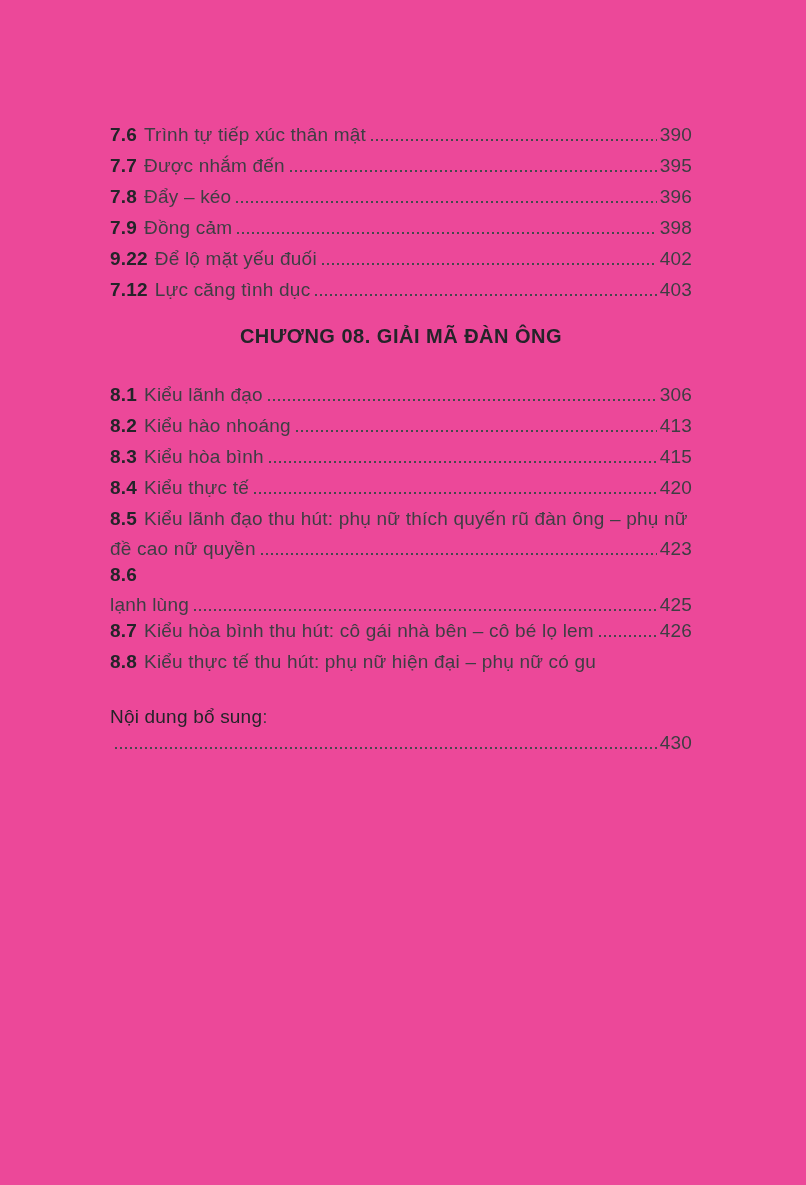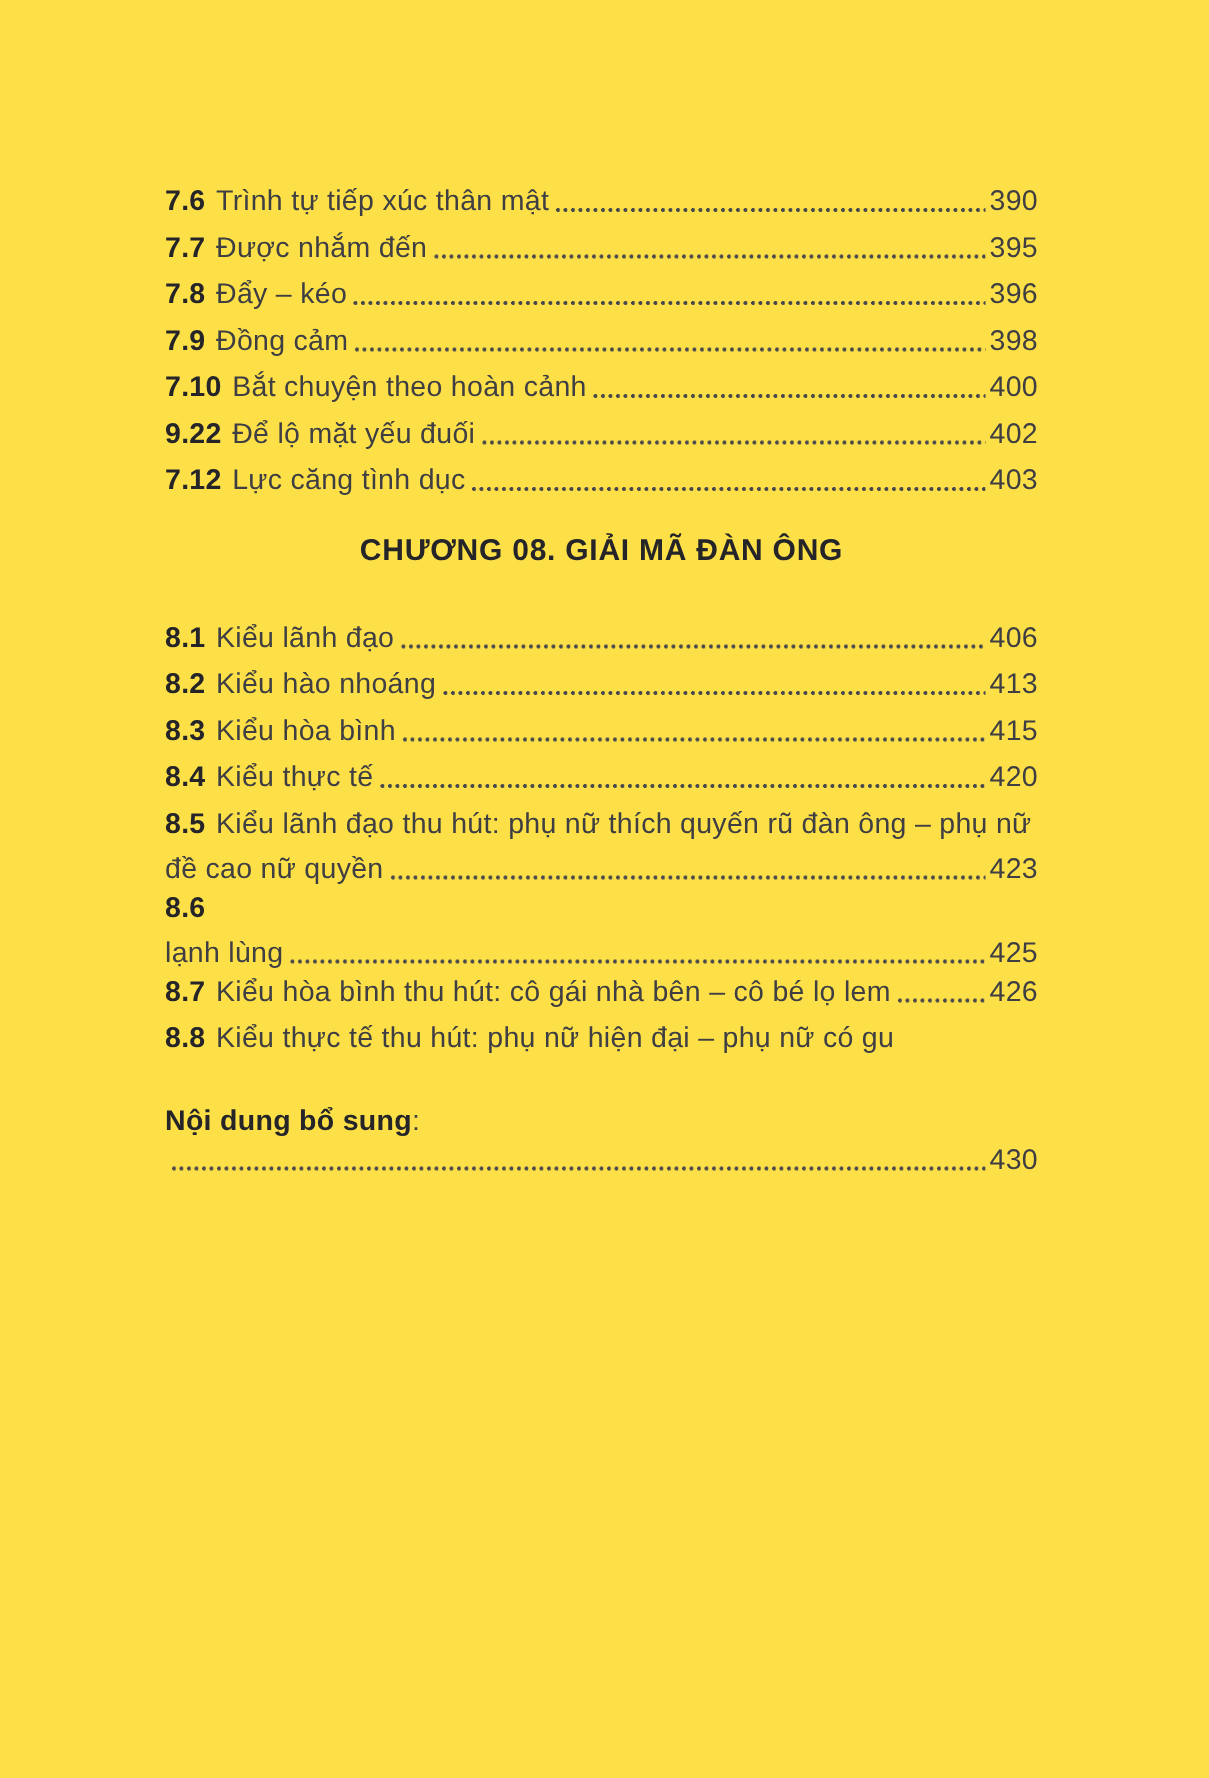--- a/index.html
+++ b/index.html
@@ -12,21 +12,21 @@
     height: 1185px;
     font-family: "Liberation Sans", sans-serif;
     color: var(--text-color, #3e3e43);
     overflow: hidden;
   }
   .page {
     box-sizing: border-box;
     width: 806px;
     height: 1185px;
     padding: 124px 114px 0 110px;
-    background: #fde047;
+    background: #ec4899;
   }
   .sec { display: block; }
   .line {
     display: flex;
     align-items: baseline;
     white-space: nowrap;
     height: 22px;
     line-height: 22px;
     font-size: 19px;
     letter-spacing: 0.2px;
@@ -64,21 +64,21 @@
   }
   .sec.supplement { margin-top: 33px; }
   .note-label {
     font-size: 19px;
     height: 22px;
     line-height: 22px;
     margin-bottom: 4px;
     letter-spacing: 0.2px;
   }
   .note-label .lbl {
-    font-weight: 700;
+    font-weight: 400;
     color: var(--bold-color, #242429);
   }
   .note-label .colon {
     font-weight: 400;
     color: var(--text-color, #3e3e43);
   }
 </style>
 </head>
 <body style="background: rgb(255, 255, 255);">
 
@@ -114,28 +114,20 @@
           <div class="entry">
             <div class="line">
               <span class="num">7.9</span>
               <span class="txt">Đồng cảm</span>
               <span class="dots"></span>
               <span class="pg">398</span>
             </div>
           </div>
           <div class="entry">
             <div class="line">
-              <span class="num">7.10</span>
-              <span class="txt">Bắt chuyện theo hoàn cảnh</span>
-              <span class="dots"></span>
-              <span class="pg">400</span>
-            </div>
-          </div>
-          <div class="entry">
-            <div class="line">
               <span class="num">9.22</span>
               <span class="txt">Để lộ mặt yếu đuối</span>
               <span class="dots"></span>
               <span class="pg">402</span>
             </div>
           </div>
           <div class="entry">
             <div class="line">
               <span class="num">7.12</span>
               <span class="txt">Lực căng tình dục</span>
@@ -147,21 +139,21 @@
     </section>
 
     <section class="sec chapter">
       <h2 class="chapter-heading">CHƯƠNG 08. GIẢI MÃ ĐÀN ÔNG</h2>
       <div class="entries">
           <div class="entry">
             <div class="line">
               <span class="num">8.1</span>
               <span class="txt">Kiểu lãnh đạo</span>
               <span class="dots"></span>
-              <span class="pg">406</span>
+              <span class="pg">306</span>
             </div>
           </div>
           <div class="entry">
             <div class="line">
               <span class="num">8.2</span>
               <span class="txt">Kiểu hào nhoáng</span>
               <span class="dots"></span>
               <span class="pg">413</span>
             </div>
           </div>

